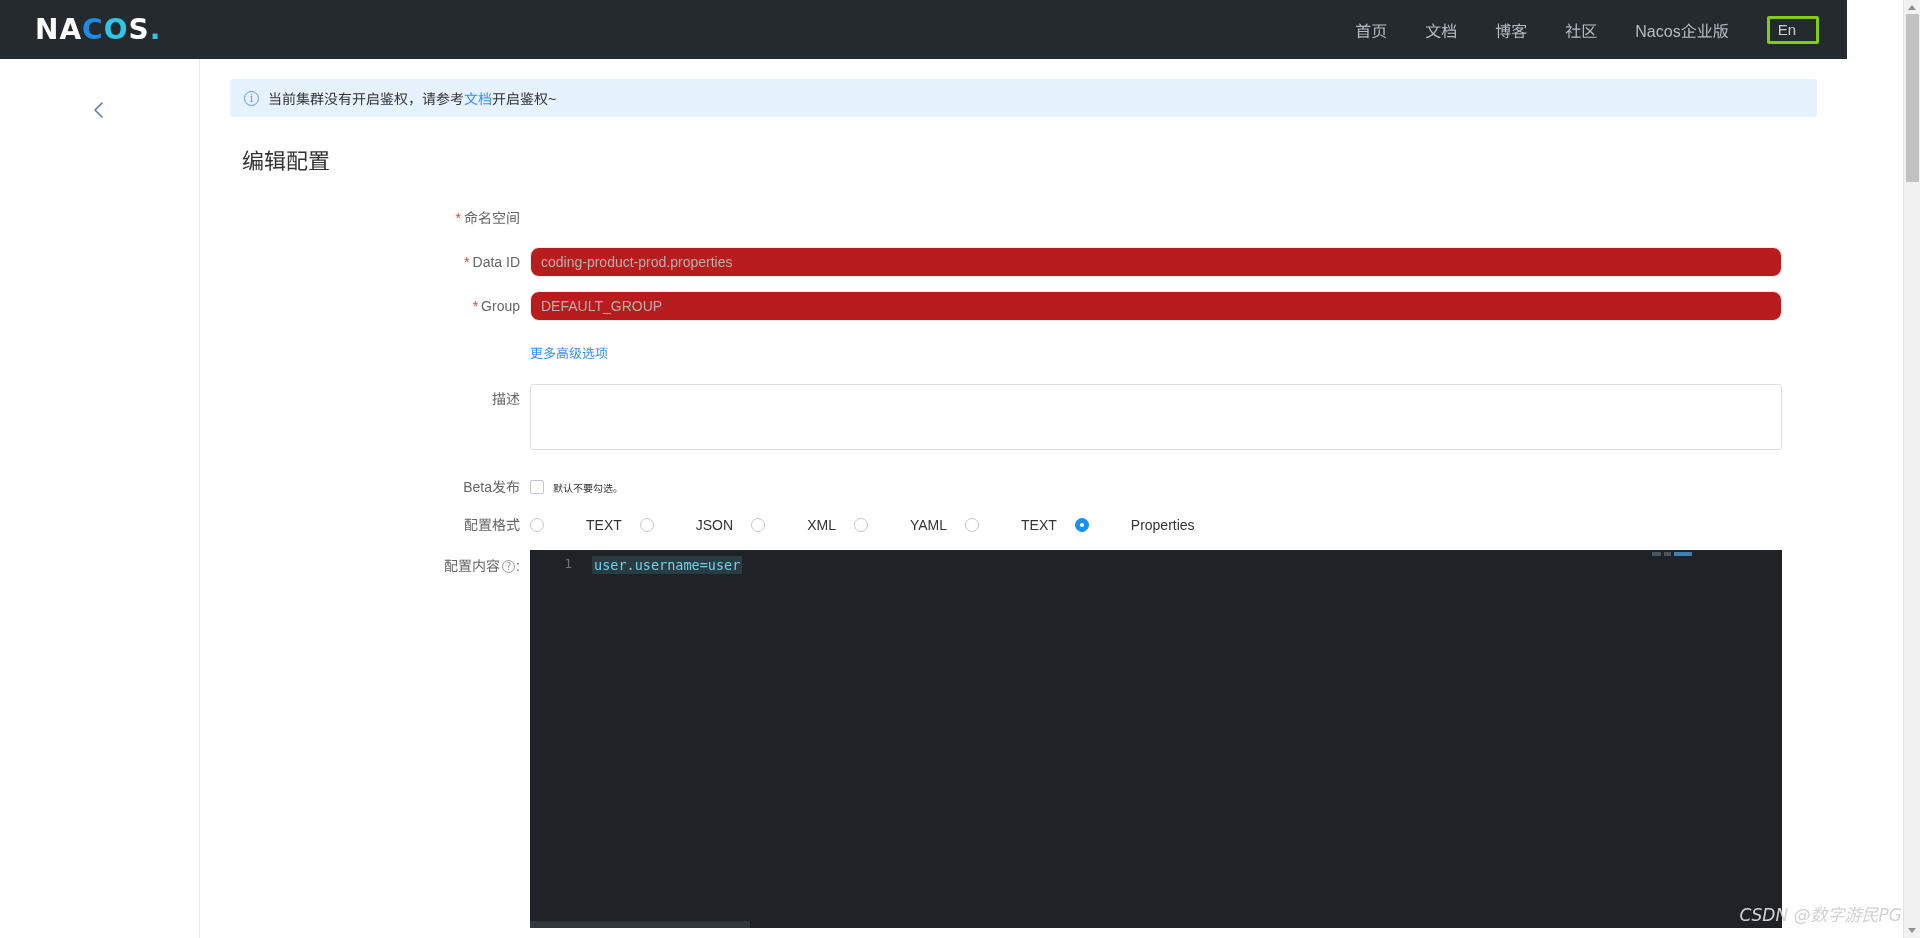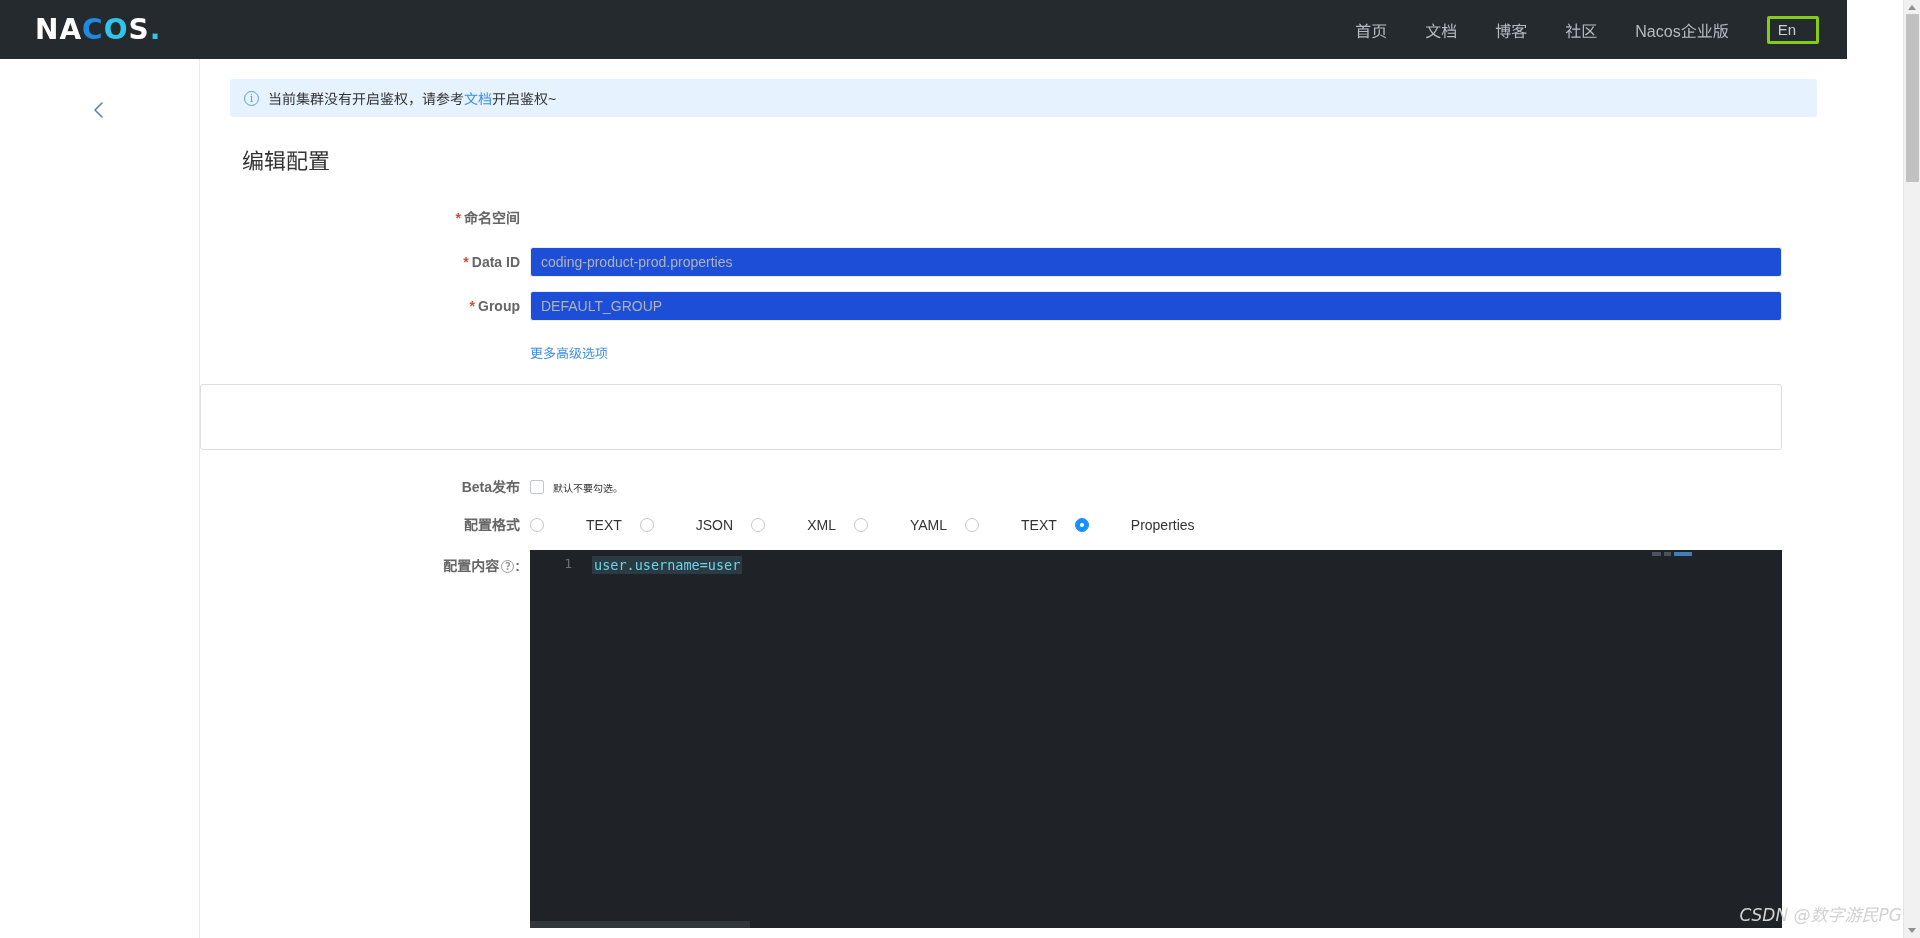--- a/index.html
+++ b/index.html
@@ -95,31 +95,31 @@
   
   .form { margin-top: 28px; }
   .row {
     display: flex; align-items: flex-start;
     margin-bottom: 14px;
   }
   .lbl {
     width: 330px; flex: none;
     text-align: right; padding-right: 10px;
     font-size: 14px; color: #666666;
-    line-height: 30px; white-space: nowrap; font-weight: bold;
+    line-height: 30px; white-space: nowrap;
   }
   .req { color: #cf4c35; margin-right: 3px; }
 
   .field { flex: 1; padding-right: 65px; }
 
   .input-disabled {
     width: 100%; height: 30px;
     border: 1px solid #eeeeee;
-    background: #1d4ed8;
-    border-radius: 3px;
+    background: #b91c1c;
+    border-radius: 9px;
     font-size: 14px; color: #b2b2b2;
     padding: 0 10px;
     line-height: 28px;
     font-family: "Liberation Sans", sans-serif;
   }
 
   .adv-link {
     display: inline-block;
     font-size: 13px; color: #3a8ee6; cursor: pointer;
     margin-top: 8px;
@@ -312,20 +312,21 @@
     </div>
 
     <div class="row" style="margin-bottom:22px;">
       <div class="lbl"></div>
       <div class="field">
         <span class="adv-link">更多高级选项</span>
       </div>
     </div>
 
     <div class="row" style="margin-bottom:18px;">
+      <div class="lbl">描述</div>
       <div class="field">
         <textarea class="textarea" placeholder="" style=""></textarea>
       </div>
     </div>
 
     <div class="row" style="margin-bottom:8px;">
       <div class="lbl">Beta发布</div>
       <div class="field">
         <div class="check-line">
           <span class="checkbox"></span>

